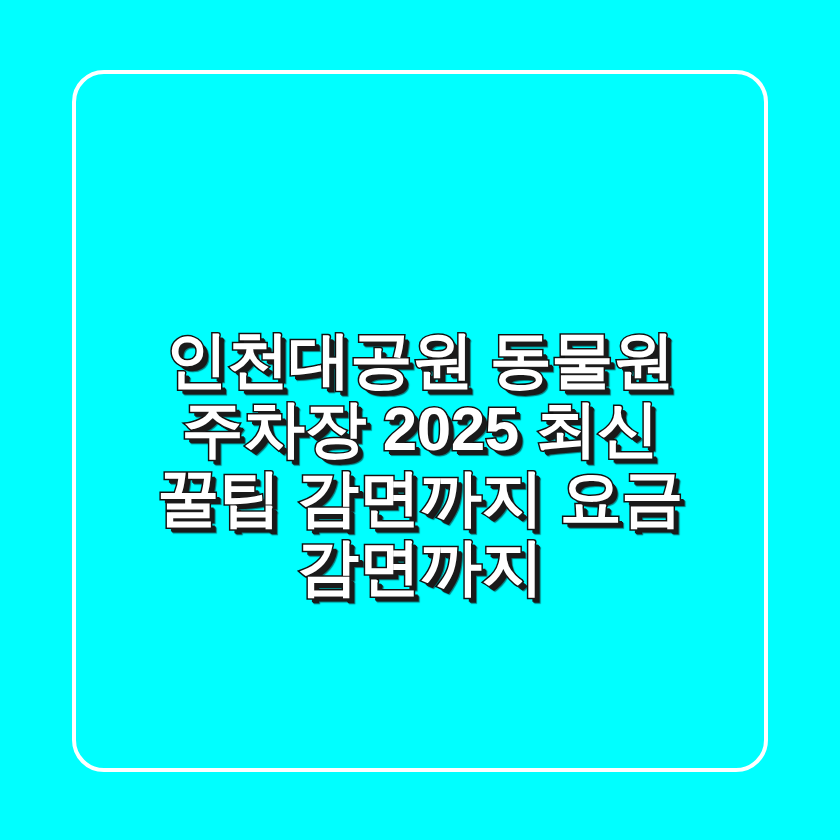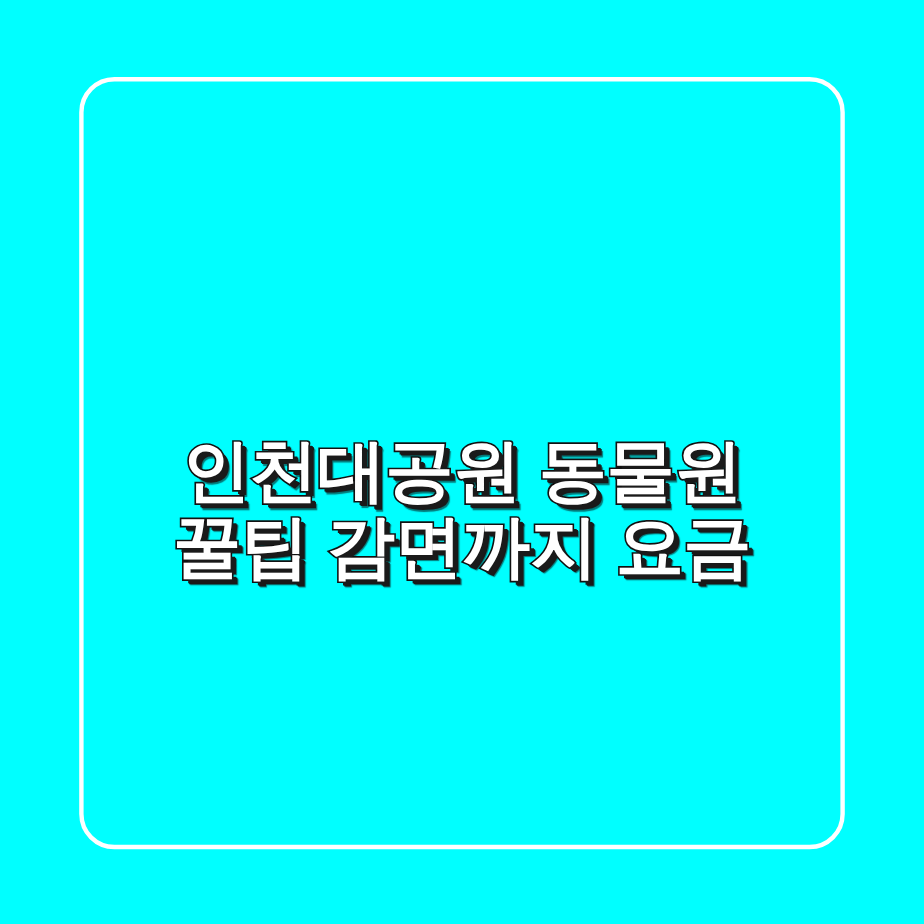--- a/index.html
+++ b/index.html
@@ -77,18 +77,20 @@
 <body>
 
 <div id="thumbnail-card">
 
   <div id="frame-border"></div>
 
   <div id="headline-block">
 
     <span class="headline-line">인천대공원 동물원</span>
 
+    <span class="headline-line">주차장 2025 최신</span>
 
     <span class="headline-line">꿀팁 감면까지 요금</span>
 
+    <span class="headline-line">감면까지</span>
 
   </div>
 </div>
 
 </body></html>

